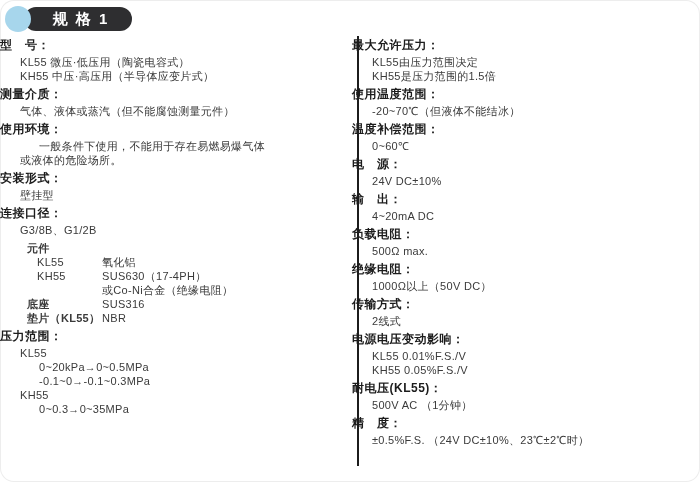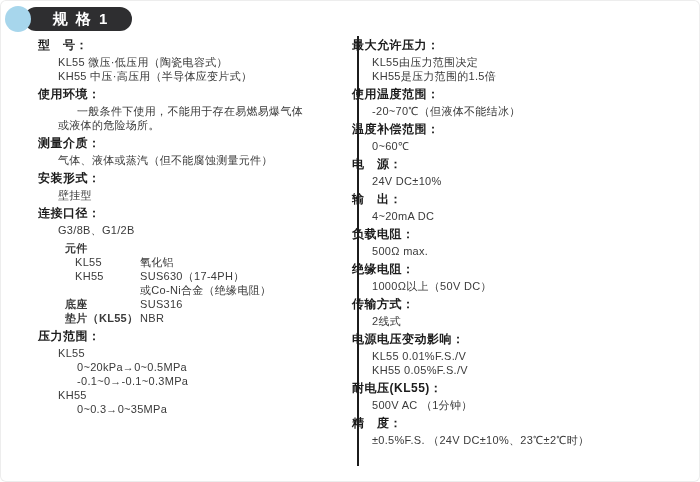--- a/index.html
+++ b/index.html
@@ -8,21 +8,21 @@
     background:#ffffff;
     font-family:"Liberation Sans",sans-serif;
     color:#333;
     overflow:hidden;
     position:relative;
   }
   .page{
     width:700px;height:482px;
     background:#fff;
     box-shadow:inset 0 0 0 1px #ededed;
-    border-radius:6px;
+    border-radius:14px;
     position:relative;
   }
   
   .header{position:absolute;top:0;left:0;height:36px;width:100%;}
   .bullet{
     position:absolute;left:5px;top:6px;
     width:26px;height:26px;border-radius:50%;
     z-index:2;
   }
   .banner{
@@ -35,21 +35,21 @@
   .banner span{
     color:#fff;font-size:15px;font-weight:bold;
     letter-spacing:2px;white-space:nowrap;padding-left:6px;
   }
   
   .content{
     position:absolute;top:38px;left:0;right:0;bottom:0;
     display:flex;
   }
   .col{font-size:11px;line-height:14px;letter-spacing:0.3px;}
-  .col-left{width:319px;padding-left:38px;box-sizing:border-box;}
+  .col-left{width:319px;box-sizing:border-box;}
   .col-right{flex:1;padding-left:33px;padding-right:14px;box-sizing:border-box;}
   .divider{
     position:absolute;left:357px;top:-2px;
     width:2px;height:430px;
   }
   
   .section{margin-bottom:4px;}
   .heading{
     font-size:12px;font-weight:bold;color:#1c1c1c;
     line-height:15px;margin-bottom:2px;letter-spacing:0.5px;
@@ -74,27 +74,27 @@
     </div>
   </div>
   <div class="content">
     <div class="col col-left" id="col-left">
         <div class="section">
           <div class="heading">型　号：</div>
           <div class="line i1">KL55 微压·低压用（陶瓷电容式）</div>
           <div class="line i1">KH55 中压·高压用（半导体应变片式）</div>
         </div>
         <div class="section">
+          <div class="heading">测量介质：</div>
+          <div class="line i1">气体、液体或蒸汽（但不能腐蚀测量元件）</div>
+        </div>
+        <div class="section">
           <div class="heading">使用环境：</div>
           <div class="line i2">一般条件下使用，不能用于存在易燃易爆气体</div>
           <div class="line i1">或液体的危险场所。</div>
-        </div>
-        <div class="section">
-          <div class="heading">测量介质：</div>
-          <div class="line i1">气体、液体或蒸汽（但不能腐蚀测量元件）</div>
         </div>
         <div class="section">
           <div class="heading">安装形式：</div>
           <div class="line i1">壁挂型</div>
         </div>
         <div class="section">
           <div class="heading">连接口径：</div>
           <div class="line i1">G3/8B、G1/2B</div>
         </div>
         <div class="section">

